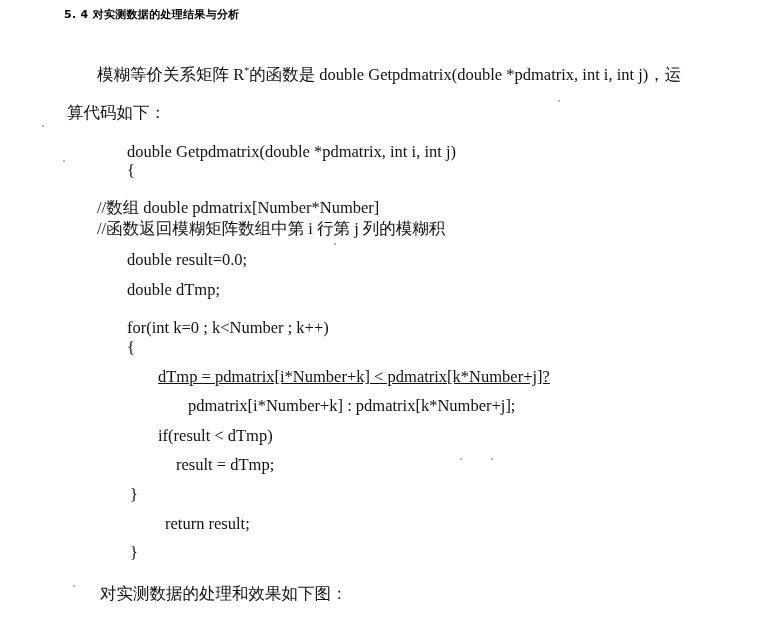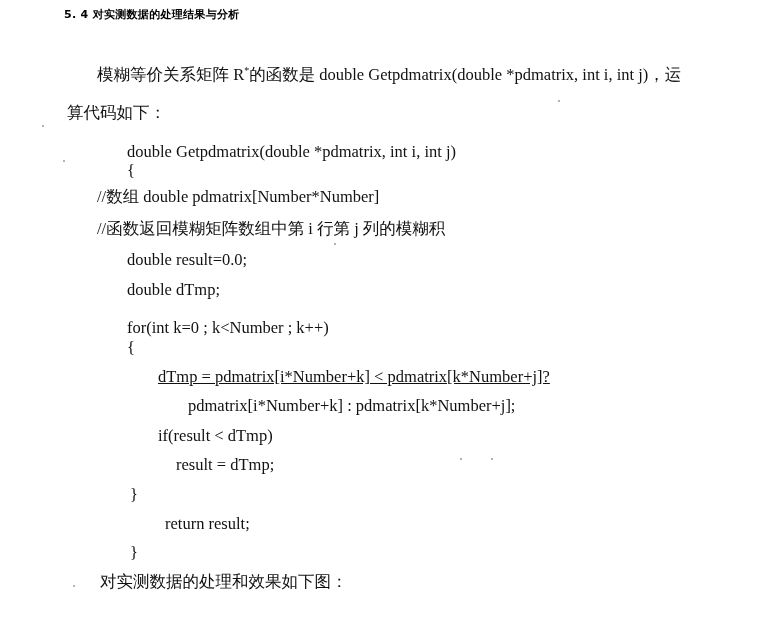--- a/index.html
+++ b/index.html
@@ -15,36 +15,36 @@
 <body>
 
 <div class="title">5. 4 对实测数据的处理结果与分析</div>
 
 <div class="line" style="left:97px; top:65px;"><span>模糊等价关系矩阵 R</span><span class="sup">*</span><span>的函数是 double Getpdmatrix(double *pdmatrix, int i, int j)，运</span></div>
 <div class="line" style="left:67px; top:103px;">算代码如下：</div>
 
 <div>
   <div class="line" style="left:127px; top:133px;margin-top:9px;">double Getpdmatrix(double *pdmatrix, int i, int j)</div>
   <div class="line" style="left:127px; top:161px;">{</div>
-  <div class="line" style="left:97px; top:187px;text-align:right;">//数组 double pdmatrix[Number*Number]</div>
+  <div class="line" style="left:97px; top:198px;text-align:right;">//数组 double pdmatrix[Number*Number]</div>
   <div class="line" style="left:97px; top:219px;">//函数返回模糊矩阵数组中第 i 行第 j 列的模糊积</div>
   <div class="line" style="left:127px; top:250px;">double result=0.0;</div>
   <div class="line" style="left:127px; top:280px;">double dTmp;</div>
   <div class="line" style="left:127px; top:309px;margin-top:9px;">for(int k=0 ; k&lt;Number ; k++)</div>
   <div class="line" style="left:127px; top:338px;">{</div>
   <div class="line" style="left:158px; top:367px;text-decoration:underline;">dTmp = pdmatrix[i*Number+k] &lt; pdmatrix[k*Number+j]?</div>
   <div class="line" style="left:188px; top:396px;">pdmatrix[i*Number+k] : pdmatrix[k*Number+j];</div>
   <div class="line" style="left:158px; top:426px;">if(result &lt; dTmp)</div>
   <div class="line" style="left:176px; top:455px;">result = dTmp;</div>
   <div class="line" style="left:130px; top:485px;">}</div>
   <div class="line" style="left:130px; top:514px;margin-left:35px;">return result;</div>
   <div class="line" style="left:130px; top:543px;">}</div>
 </div>
 
-<div class="line" style="left:100px; top:572px;">对实测数据的处理和效果如下图：</div>
+<div class="line" style="left:100px; top:584px;">对实测数据的处理和效果如下图：</div>
 
 <div class="speck" style="left:558px; top:100px;"></div>
 <div class="speck" style="left:42px; top:125px;"></div>
 <div class="speck" style="left:63px; top:160px;"></div>
 <div class="speck" style="left:334px; top:243px;"></div>
 <div class="speck" style="left:460px; top:458px;"></div>
 <div class="speck" style="left:491px; top:458px;"></div>
 <div class="speck" style="left:73px; top:585px;"></div>
 
 </body></html>

